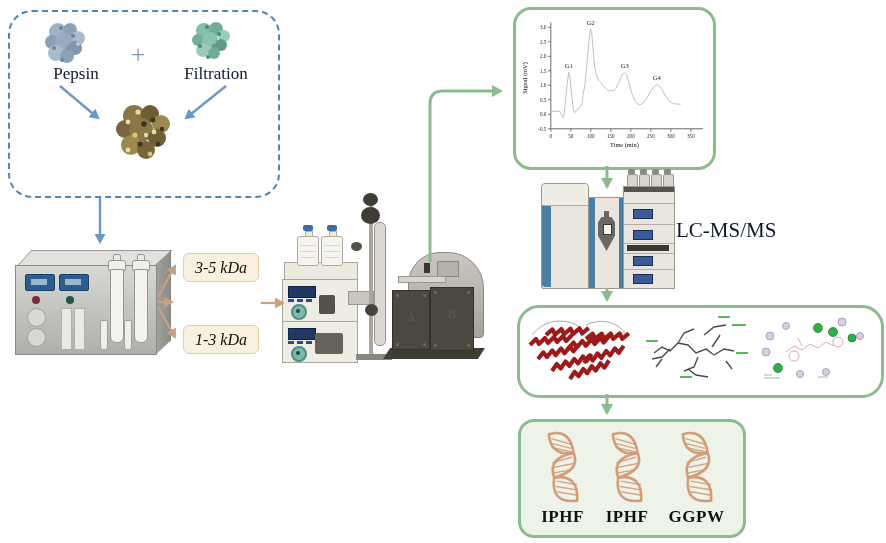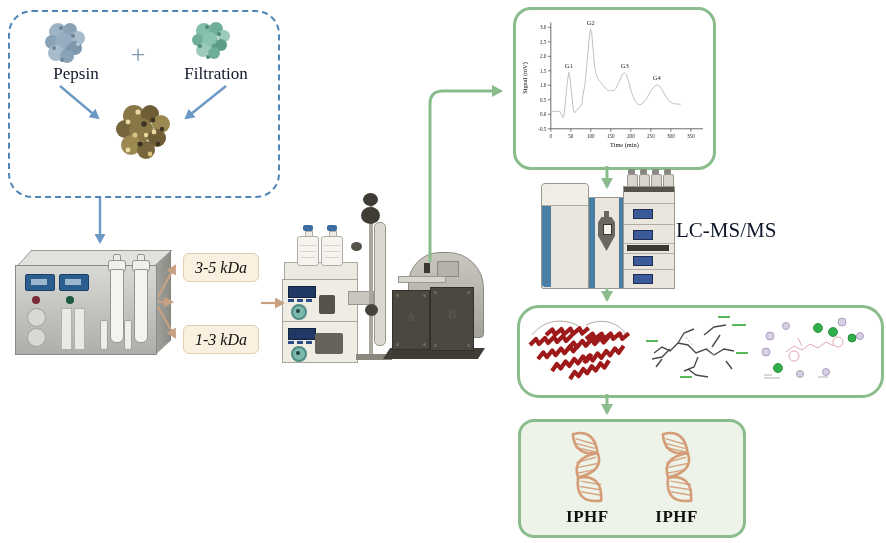--- a/index.html
+++ b/index.html
@@ -486,15 +486,36 @@
           <path d="M36,31 L14,37"></path>
             <path d="M38,38 L13,43"></path>
             <path d="M35,45 L15,49"></path>
           <path d="M19,58 L42,62"></path>
             <path d="M18,64 L43,68"></path>
             <path d="M19,70 L42,74"></path>
         </g>
       </svg>
       <div class="pep-lbl">IPHF</div>
     </div>
+    <div class="pep-col">
+      <svg width="46" height="76" viewBox="0 0 52 84">
+        <g fill="none" stroke="#d49d78" stroke-width="3" stroke-linejoin="round">
+          <path d="M10,5 Q34,-2 38,26 Q12,30 10,5 Z"></path>
+            <path d="M38,26 Q46,46 16,54 Q8,32 38,26 Z"></path>
+            <path d="M16,54 Q44,50 42,80 Q12,84 16,54 Z"></path>
+        </g>
+        <g stroke="#d49d78" stroke-width="1.6" opacity="0.9">
+          <path d="M13,10 L34,16"></path>
+            <path d="M12,15 L35,21"></path>
+            <path d="M13,20 L36,25"></path>
+          <path d="M36,31 L14,37"></path>
+            <path d="M38,38 L13,43"></path>
+            <path d="M35,45 L15,49"></path>
+          <path d="M19,58 L42,62"></path>
+            <path d="M18,64 L43,68"></path>
+            <path d="M19,70 L42,74"></path>
+        </g>
+      </svg>
+      <div class="pep-lbl">GGPW</div>
+    </div>
   </div>
 
 </div>
 
 </body></html>

